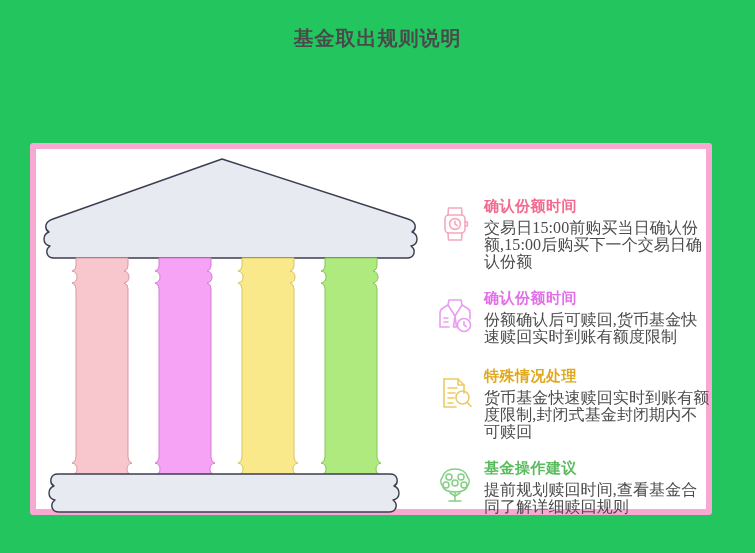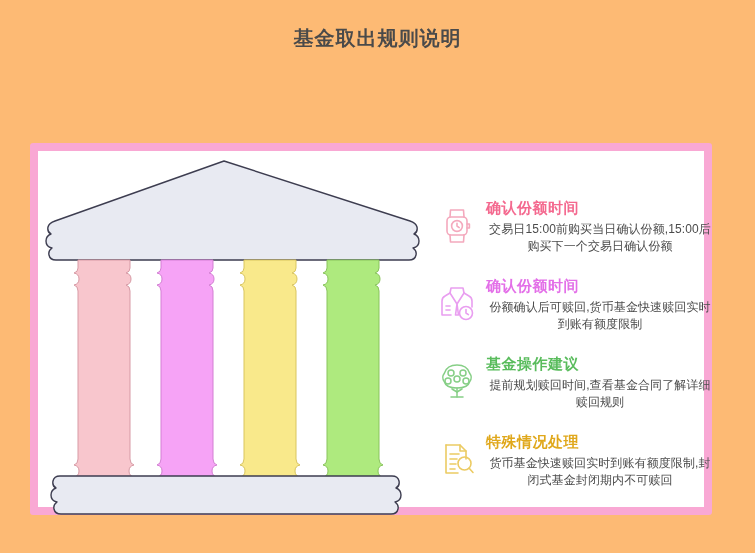--- a/index.html
+++ b/index.html
@@ -7,41 +7,42 @@
     width: 755px;
     height: 553px;
     background: #ffffff;
     font-family: "Liberation Sans", "DejaVu Sans", sans-serif;
     overflow: hidden;
   }
   .page {
     position: relative;
     width: 755px;
     height: 553px;
-    background: #fdba74;
+    background: #22c55e;
+    font-family: Liberation Serif, serif;
   }
   .page-title {
     position: absolute;
     top: 25px;
     left: 0;
     width: 755px;
     text-align: center;
     font-size: 20px;
     font-weight: bold;
     color: #4a4a4a;
     letter-spacing: 1px;
   }
   .card {
     position: absolute;
     left: 30px;
     top: 143px;
     width: 682px;
     height: 372px;
     background: #ffffff;
-    border: 8px solid #f9a8d4;
+    border: 6px solid #f9a8d4;
     border-radius: 3px;
   }
   
   .temple {
     position: absolute;
     left: 0px;
     top: 0px;
     width: 400px;
     height: 366px;
   }
@@ -69,25 +70,24 @@
   .info-icon svg { display: block; width: 42px; height: 42px; }
   .info-text { flex: 1 1 auto; padding-top: 2px; }
   .info-heading {
     font-size: 15px;
     font-weight: bold;
     line-height: 20px;
     margin-bottom: 3px;
     letter-spacing: 0.5px;
   }
   .info-body {
-    font-size: 12px;
+    font-size: 16px;
     line-height: 17px;
     color: #4b4b4b;
     letter-spacing: 0.1px;
-    text-align: center;
   }
   .c-pink   { color: #f4698f; }
   .c-violet { color: #e36fe8; }
   .c-gold   { color: #e0a81c; }
   .c-green  { color: #59bc5c; }
 </style>
 </head>
 <body>
 
 <div class="page">
@@ -168,20 +168,40 @@
             <path d="M21 22 L19.5 33 h3 L21 22"></path>
             <path d="M10 24 h4"></path>
             <path d="M10 28 h4"></path>
             <circle cx="30" cy="31" r="6.5"></circle>
             <path d="M30 27.6 V31 l2.4 1.6"></path>
           </svg>
         </div>
         <div class="info-text">
           <div class="info-heading c-violet">确认份额时间</div>
           <div class="info-body">份额确认后可赎回,货币基金快速赎回实时到账有额度限制</div>
+        </div>
+      </div>
+
+      <div class="info-item">
+        <div class="info-icon">
+          <svg viewBox="0 0 42 42" xmlns="http://www.w3.org/2000/svg" fill="none" stroke="#eccb63" stroke-width="1.6" stroke-linecap="round" stroke-linejoin="round">
+            <path d="M10 7 h14 l6 6 v8"></path>
+            <path d="M10 7 v28 h12"></path>
+            <path d="M24 7 v6 h6"></path>
+            <path d="M14 16 h9"></path>
+            <path d="M14 21 h7"></path>
+            <path d="M14 26 h6"></path>
+            <path d="M14 31 h5"></path>
+            <circle cx="28.5" cy="25.5" r="6.5"></circle>
+            <path d="M33.2 30.2 L37 34.5"></path>
+          </svg>
+        </div>
+        <div class="info-text">
+          <div class="info-heading c-gold">特殊情况处理</div>
+          <div class="info-body">货币基金快速赎回实时到账有额度限制,封闭式基金封闭期内不可赎回</div>
         </div>
       </div>
 
       <div class="info-item">
         <div class="info-icon">
           <svg viewBox="0 0 42 42" xmlns="http://www.w3.org/2000/svg" fill="none" stroke="#86cf86" stroke-width="1.5" stroke-linecap="round" stroke-linejoin="round">
             <path d="M21 5 q10 0 12.5 8 q3.5 4.5 0 9 q-1.5 6 -12.5 6 q-11 0 -12.5 -6 q-3.5 -4.5 0 -9 Q11 5 21 5 Z"></path>
             <circle cx="15" cy="13" r="3"></circle>
             <circle cx="27" cy="13" r="3"></circle>
             <circle cx="21" cy="19" r="3"></circle>
@@ -192,35 +212,15 @@
             <path d="M21 32 L26 29"></path>
             <path d="M15 37 h12"></path>
           </svg>
         </div>
         <div class="info-text">
           <div class="info-heading c-green">基金操作建议</div>
           <div class="info-body">提前规划赎回时间,查看基金合同了解详细赎回规则</div>
         </div>
       </div>
 
-      <div class="info-item">
-        <div class="info-icon">
-          <svg viewBox="0 0 42 42" xmlns="http://www.w3.org/2000/svg" fill="none" stroke="#eccb63" stroke-width="1.6" stroke-linecap="round" stroke-linejoin="round">
-            <path d="M10 7 h14 l6 6 v8"></path>
-            <path d="M10 7 v28 h12"></path>
-            <path d="M24 7 v6 h6"></path>
-            <path d="M14 16 h9"></path>
-            <path d="M14 21 h7"></path>
-            <path d="M14 26 h6"></path>
-            <path d="M14 31 h5"></path>
-            <circle cx="28.5" cy="25.5" r="6.5"></circle>
-            <path d="M33.2 30.2 L37 34.5"></path>
-          </svg>
-        </div>
-        <div class="info-text">
-          <div class="info-heading c-gold">特殊情况处理</div>
-          <div class="info-body">货币基金快速赎回实时到账有额度限制,封闭式基金封闭期内不可赎回</div>
-        </div>
-      </div>
-
     </div>
   </div>
 </div>
 
 </body></html>

